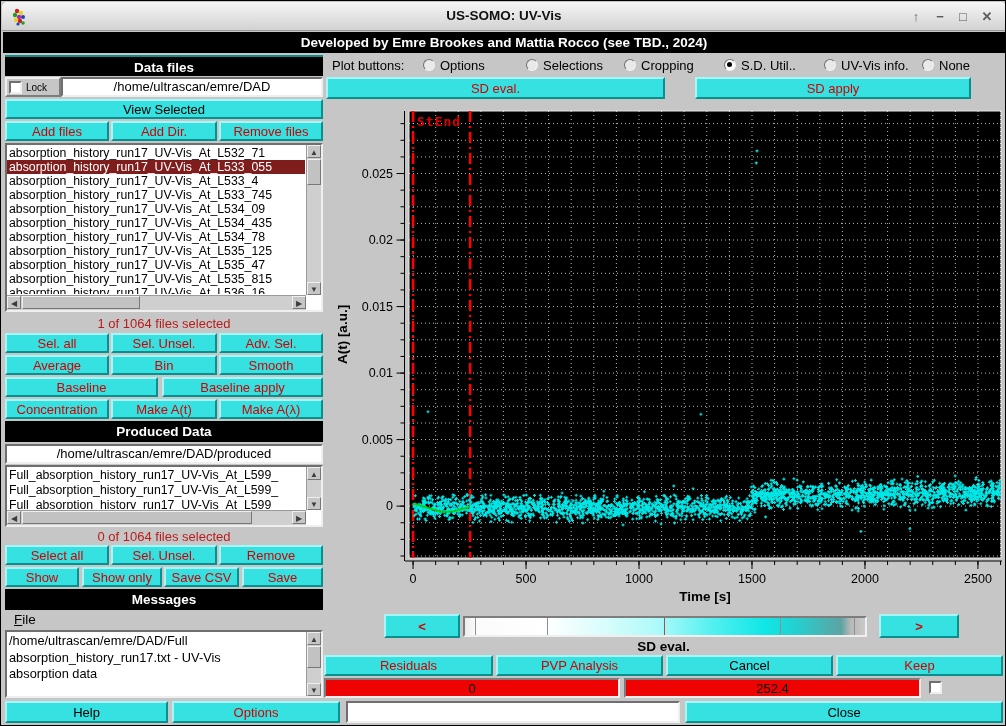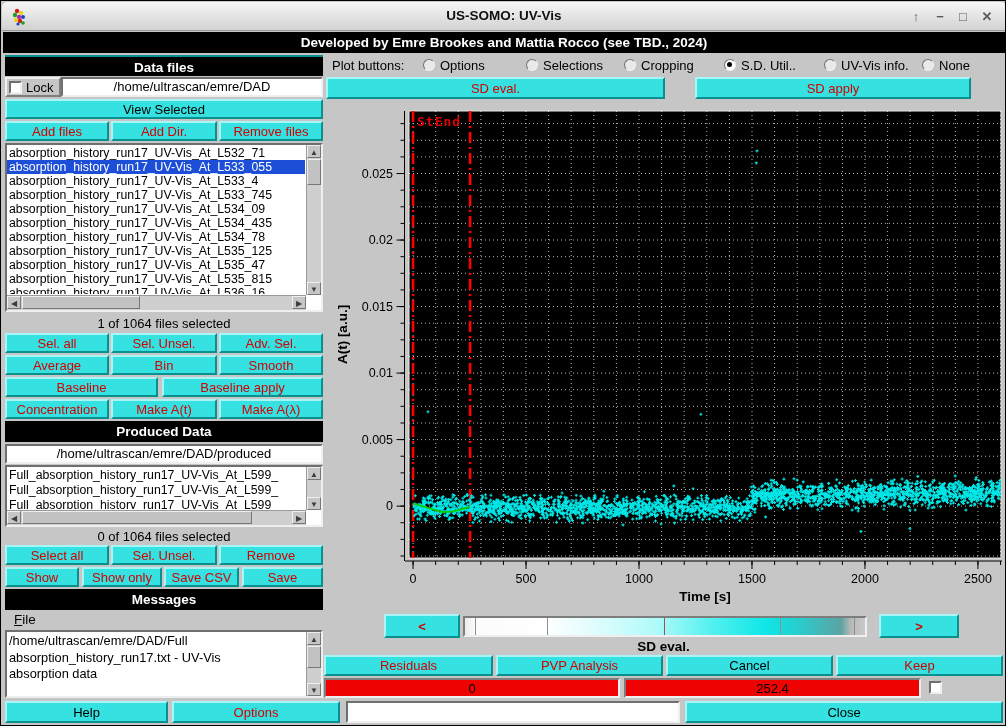--- a/index.html
+++ b/index.html
@@ -30,35 +30,35 @@
 
   
   .sunken { background:#fff; border:2px solid; border-color:#6f6f6f #efefef #efefef #6f6f6f; }
   .field-text { font-size:13px; text-align:center; line-height:16px; color:#000; }
 
   
   .listbox { position:absolute; background:#fff; border:2px solid;
              border-color:#6f6f6f #efefef #efefef #6f6f6f; overflow:hidden; }
   .li-item { font-size:12.3px; line-height:14px; height:14px; white-space:nowrap;
              overflow:hidden; color:#000; padding-left:2px; }
-  .li-item.selected { background:#1d4ed8; color:#fff; }
+  .li-item.selected { background:#7f1d1d; color:#fff; }
   .pr-item { font-size:12.3px; line-height:15px; height:15px; white-space:nowrap;
              overflow:hidden; color:#000; padding-left:2px; }
 
   
   .sb { position:absolute; background:#cfcfcf; }
   .sb.v { border-left:1px solid #9a9a9a; }
   .sb.h { border-top:1px solid #9a9a9a; }
   .sb-arr { position:absolute; width:14px; height:13px; font-size:8px; color:#3c3c3c;
             text-align:center; line-height:13px; background:#c6c6c6;
             border:1px solid; border-color:#efefef #777 #777 #efefef; }
   .sb-thumb { position:absolute; background:#c2c2c2; border:1px solid;
               border-color:#efefef #777 #777 #efefef; }
 
-  .status-text { position:absolute; font-size:13px; color:#000000; text-align:center; }
+  .status-text { position:absolute; font-size:13px; color:#b91c1c; text-align:center; }
 
   
   .checkbox { position:absolute; width:13px; height:13px; background:#fff;
               border:2px solid; border-color:#6f6f6f #efefef #efefef #6f6f6f; }
 
   
   .radio { position:absolute; height:20px; display:flex; align-items:center; gap:5px; }
   .radio .dot { width:12px; height:12px; border-radius:50%; background:#e9e9e9;
                 border:1.5px solid; border-color:#707070 #f2f2f2 #f2f2f2 #707070;
                 position:relative; }
@@ -111,21 +111,21 @@
     <div class="win-ctl" style="right:9px">✕</div>
   </div>
 
   <div class="black-bar" style="left:2px; top:31px; width:1002px; height:21px">Developed by Emre Brookes and Mattia Rocco (see TBD., 2024)</div>
 
   <div class="black-bar" style="left:4px; top:54px; width:318px; height:21px; border-top:2px solid #0a8f8f">Data files</div>
 
   <div style="position:absolute; left:4px; top:76px; width:56px; height:20px; background:#c6c6c6;
               border:2px solid; border-color:#efefef #7d7d7d #7d7d7d #efefef; display:flex; align-items:center">
     <span class="checkbox" style="position:relative; left:2px"></span>
-    <span style="font-size:13px; margin-left:6px">Lock</span>
+    <span style="font-size:10px; margin-left:6px">Lock</span>
   </div>
   <div class="sunken field-text" style="position:absolute; left:60px; top:76px; width:262px; height:20px">/home/ultrascan/emre/DAD</div>
 
   <div class="cbtn" style="left:4px; top:98px; width:318px; height:20px">View Selected</div>
 
   <div class="cbtn red" style="left:4px;   top:120px; width:104px; height:20px">Add files</div>
   <div class="cbtn red" style="left:110px; top:120px; width:106px; height:20px">Add Dir.</div>
   <div class="cbtn red" style="left:218px; top:120px; width:104px; height:20px">Remove files</div>
 
   <div class="listbox" style="left:4px; top:142px; width:318px; height:169px">

